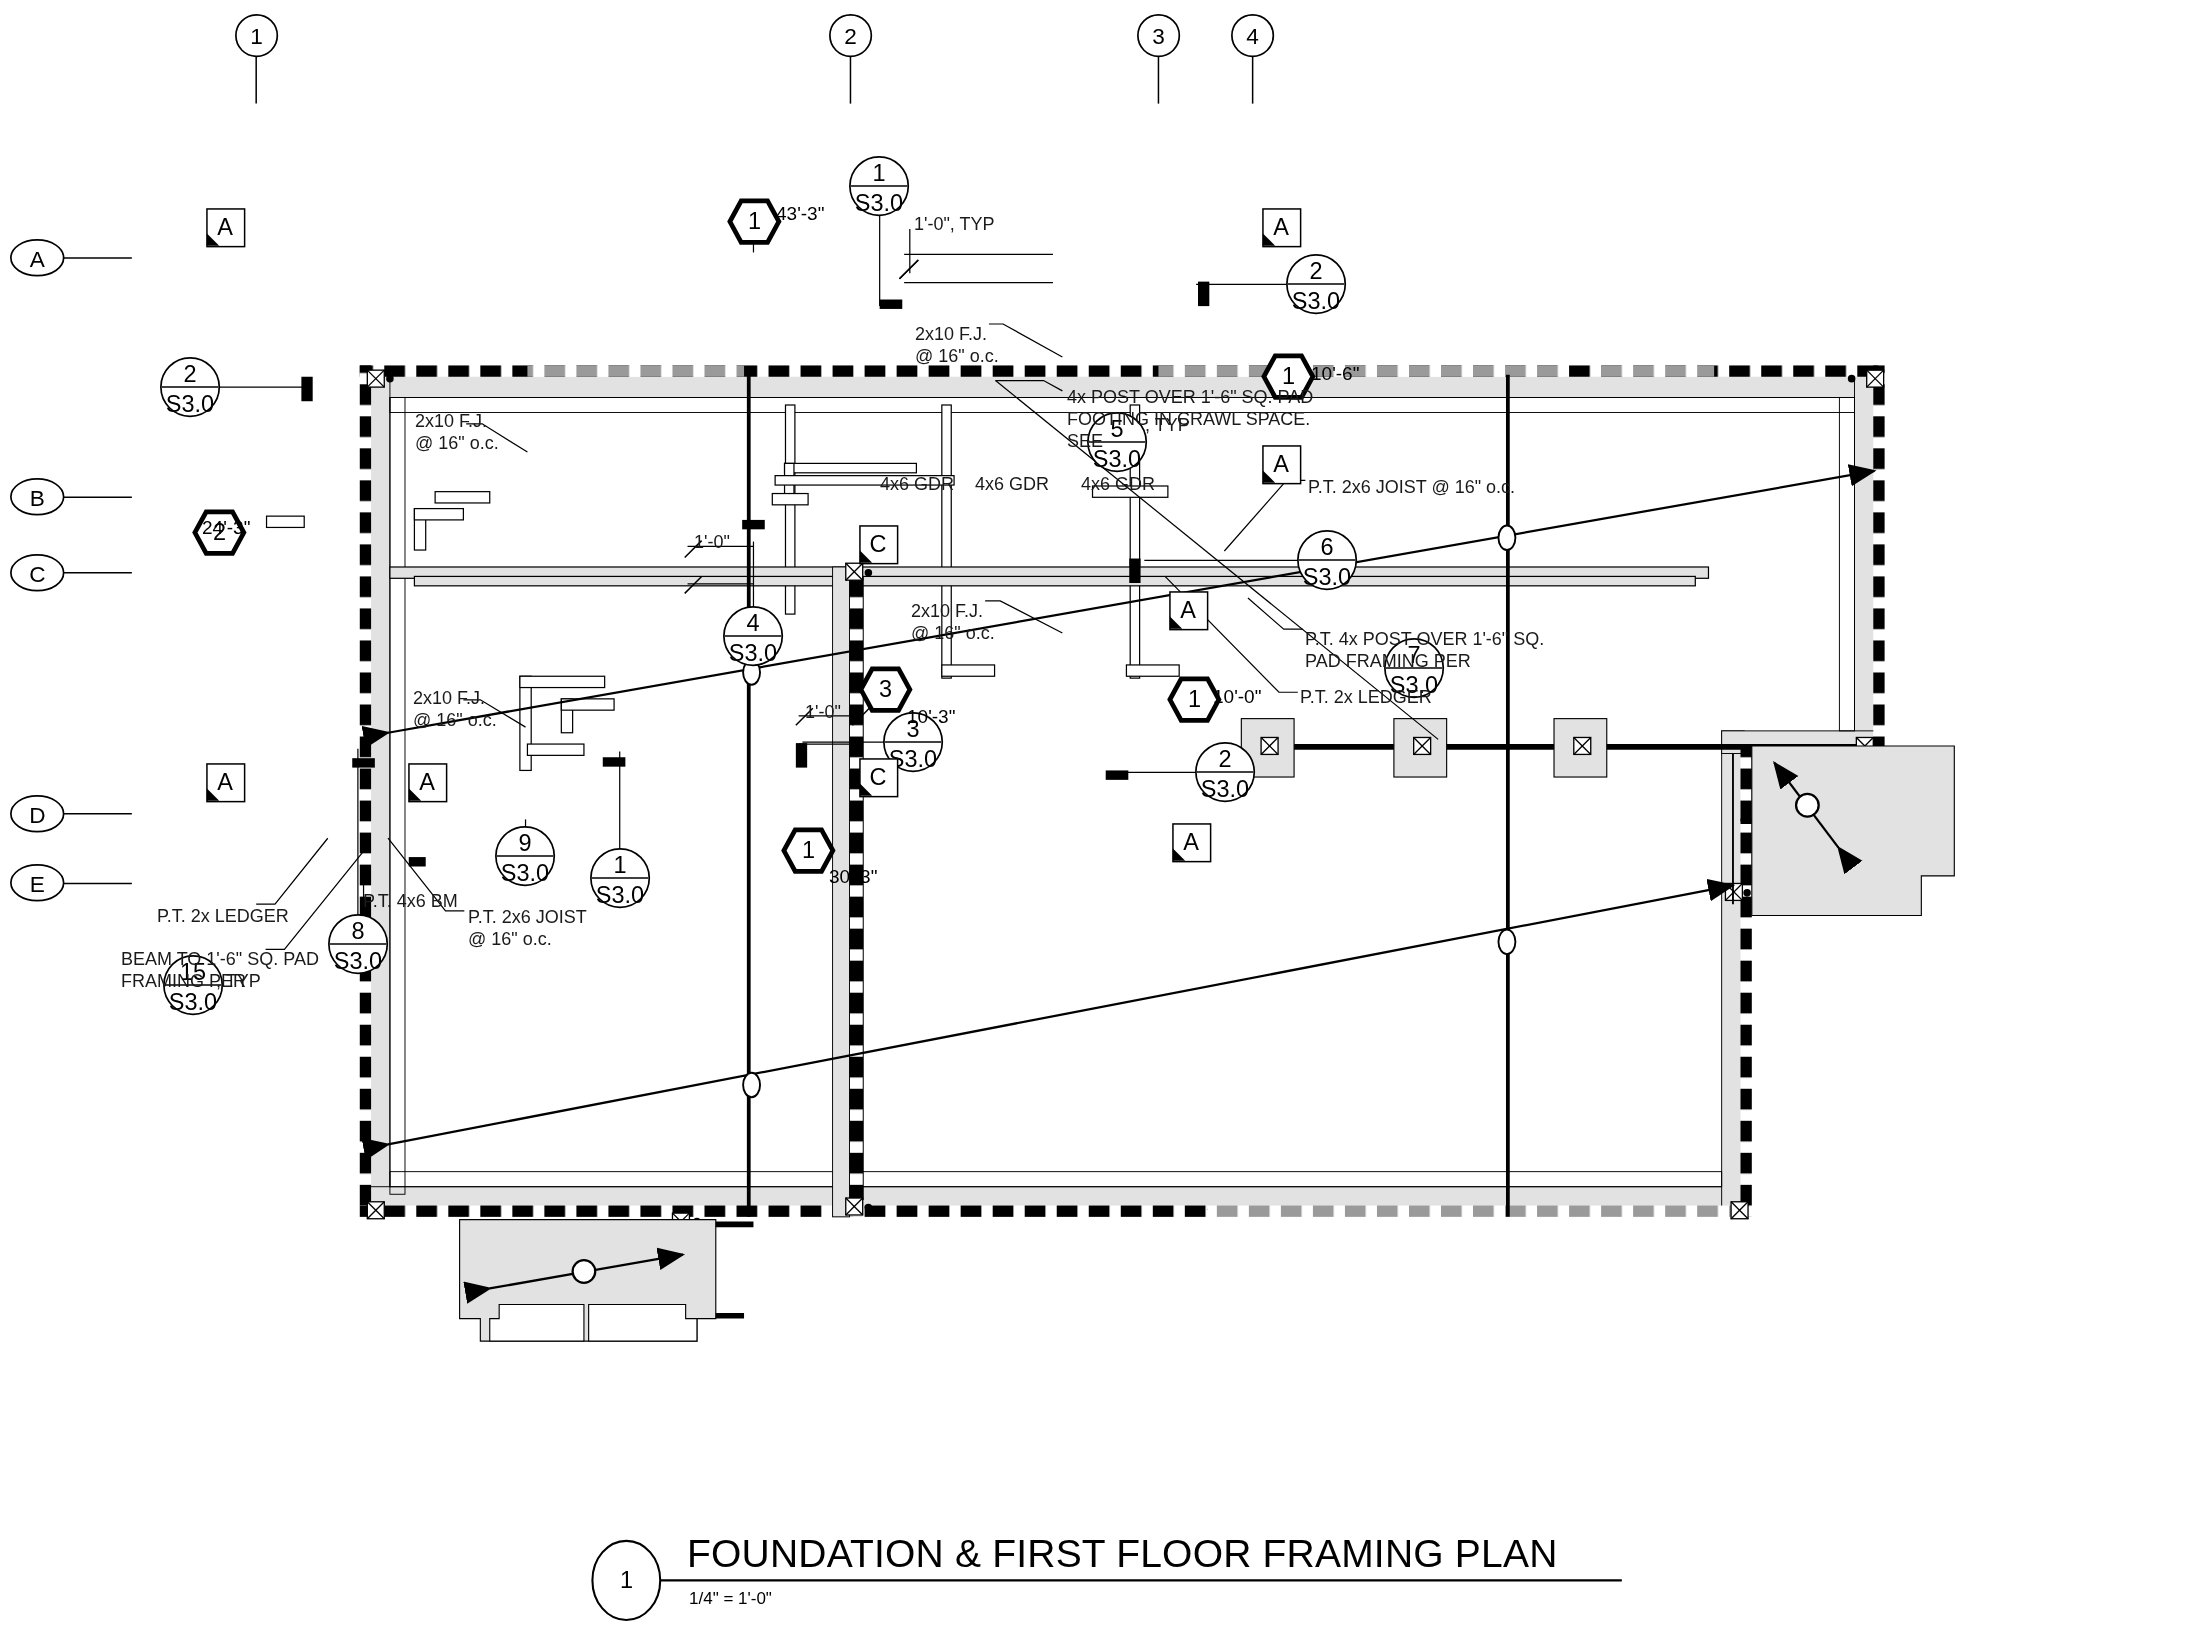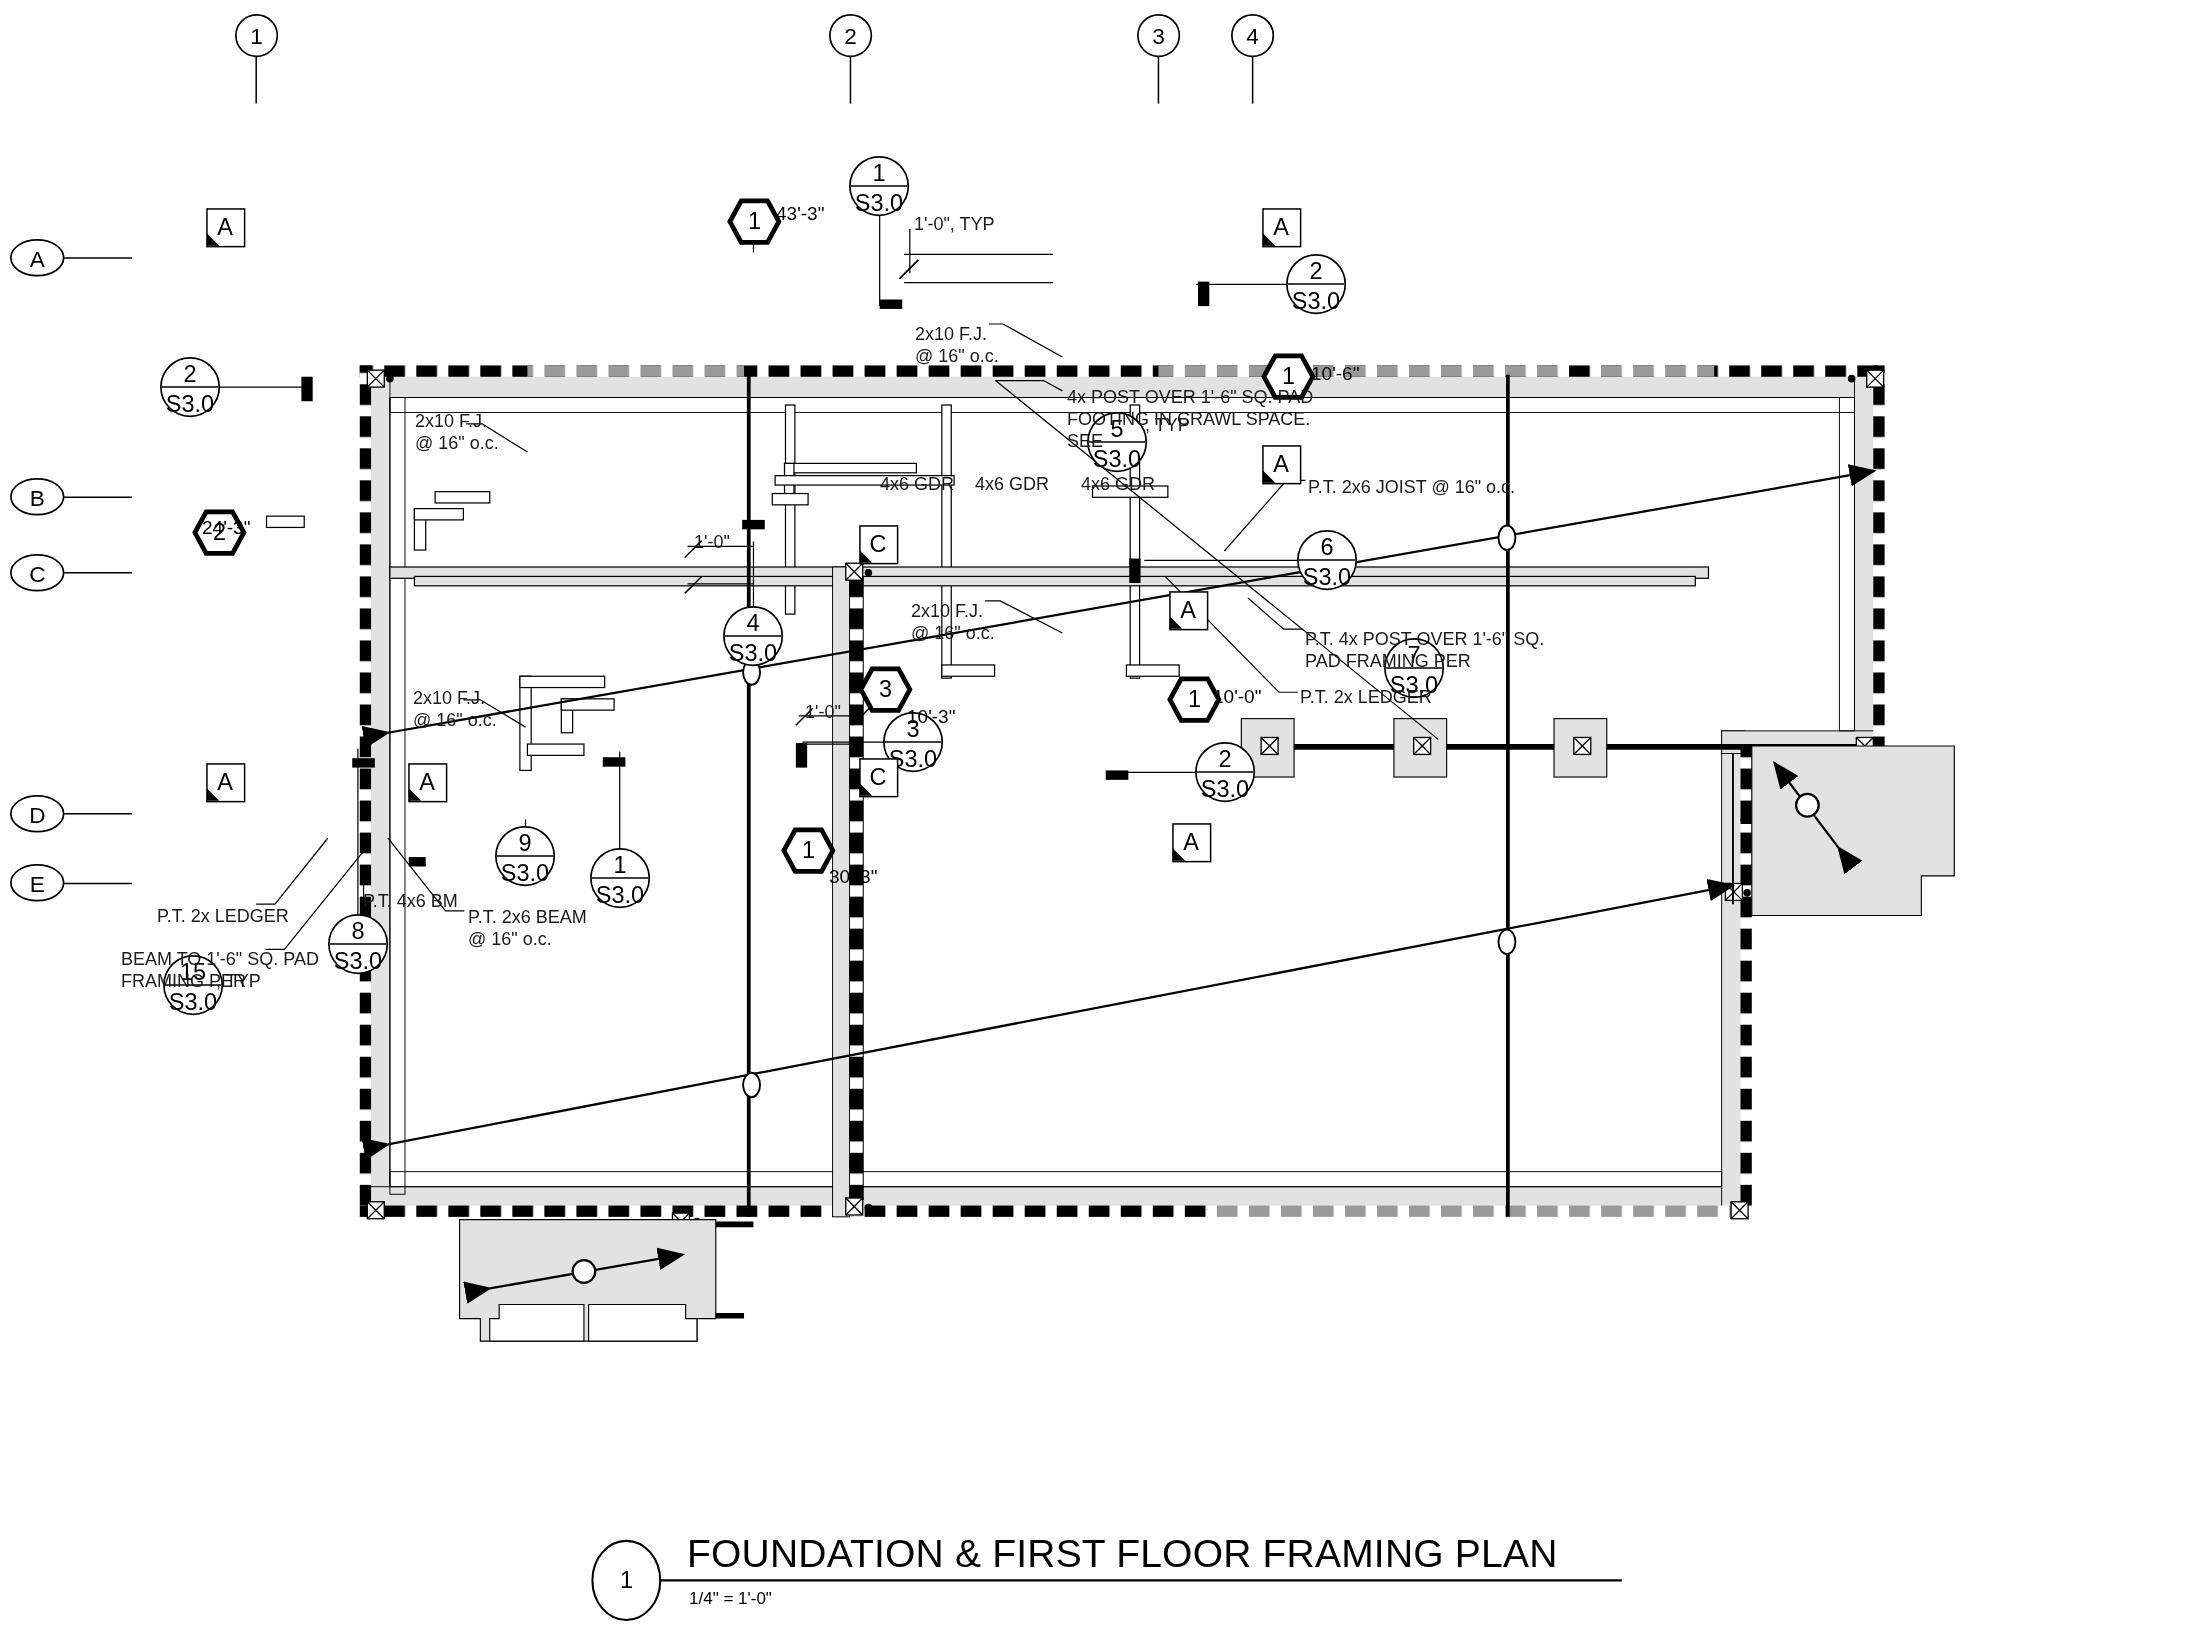--- a/index.html
+++ b/index.html
@@ -602,21 +602,21 @@
       <div class="lbl note" style="left:415px;top:411px;"><div>2x10 F.J.</div><div>@ 16" o.c.</div></div>
       <div class="lbl note" style="left:911px;top:601px;"><div>2x10 F.J.</div><div>@ 16" o.c.</div></div>
       <div class="lbl note" style="left:413px;top:688px;"><div>2x10 F.J.</div><div>@ 16" o.c.</div></div>
       <div class="lbl note" style="left:1067px;top:387px;"><div>4x POST OVER 1'-6" SQ. PAD</div><div>FOOTING IN CRAWL SPACE.</div><div>SEE</div></div>
       <div class="lbl note" style="left:1145px;top:415px;"><div>, TYP</div></div>
       <div class="lbl note" style="left:1308px;top:477px;"><div>P.T. 2x6 JOIST @ 16" o.c.</div></div>
       <div class="lbl note" style="left:1305px;top:629px;"><div>P.T. 4x POST OVER 1'-6" SQ.</div><div>PAD FRAMING PER</div></div>
       <div class="lbl note" style="left:1300px;top:687px;"><div>P.T. 2x LEDGER</div></div>
       <div class="lbl note" style="left:157px;top:906px;"><div>P.T. 2x LEDGER</div></div>
       <div class="lbl note" style="left:363px;top:891px;"><div>P.T. 4x6 BM</div></div>
-      <div class="lbl note" style="left:468px;top:907px;"><div>P.T. 2x6 BEAM</div><div>@ 16" o.c.</div></div>
+      <div class="lbl note" style="left:468px;top:907px;"><div>P.T. 2x6 JOIST</div><div>@ 16" o.c.</div></div>
       <div class="lbl note" style="left:121px;top:949px;"><div>BEAM TO 1'-6" SQ. PAD</div><div>FRAMING PER</div></div>
       <div class="lbl note" style="left:216px;top:971px;"><div>, TYP</div></div>
       <div class="lbl note" style="left:880px;top:474px;"><div>4x6 GDR</div></div>
       <div class="lbl note" style="left:975px;top:474px;"><div>4x6 GDR</div></div>
       <div class="lbl note" style="left:1081px;top:474px;"><div>4x6 GDR</div></div>
       <div class="lbl note" style="left:914px;top:214px;"><div>1'-0", TYP</div></div>
       <div class="lbl note" style="left:694px;top:532px;"><div>1'-0"</div></div>
       <div class="lbl note" style="left:805px;top:702px;"><div>1'-0"</div></div>
     </div>
 

